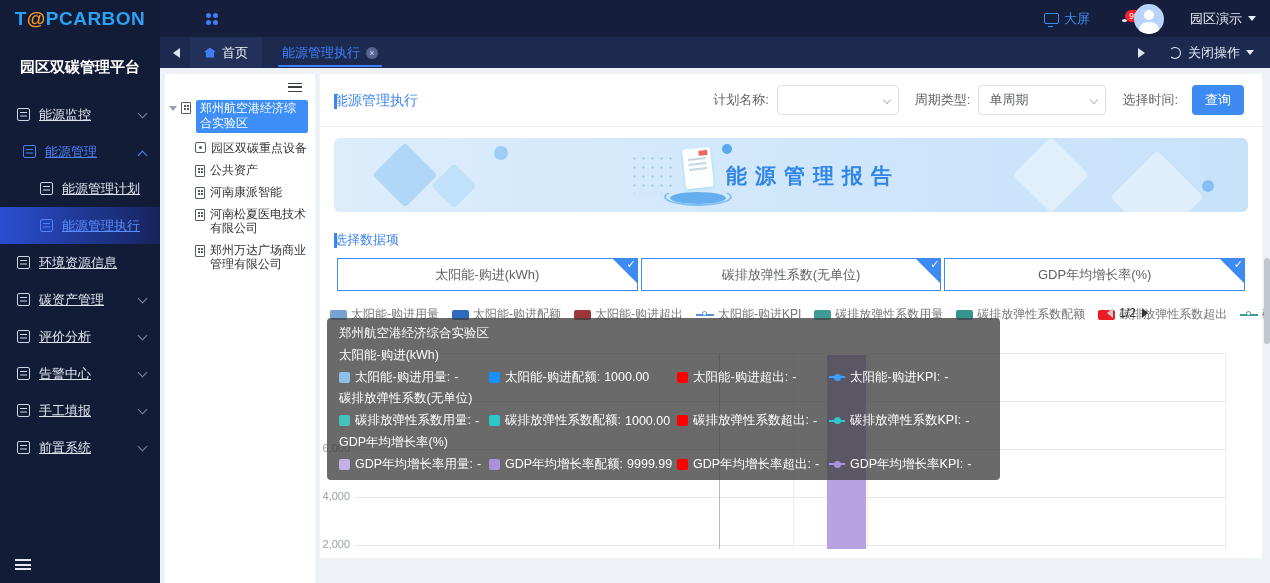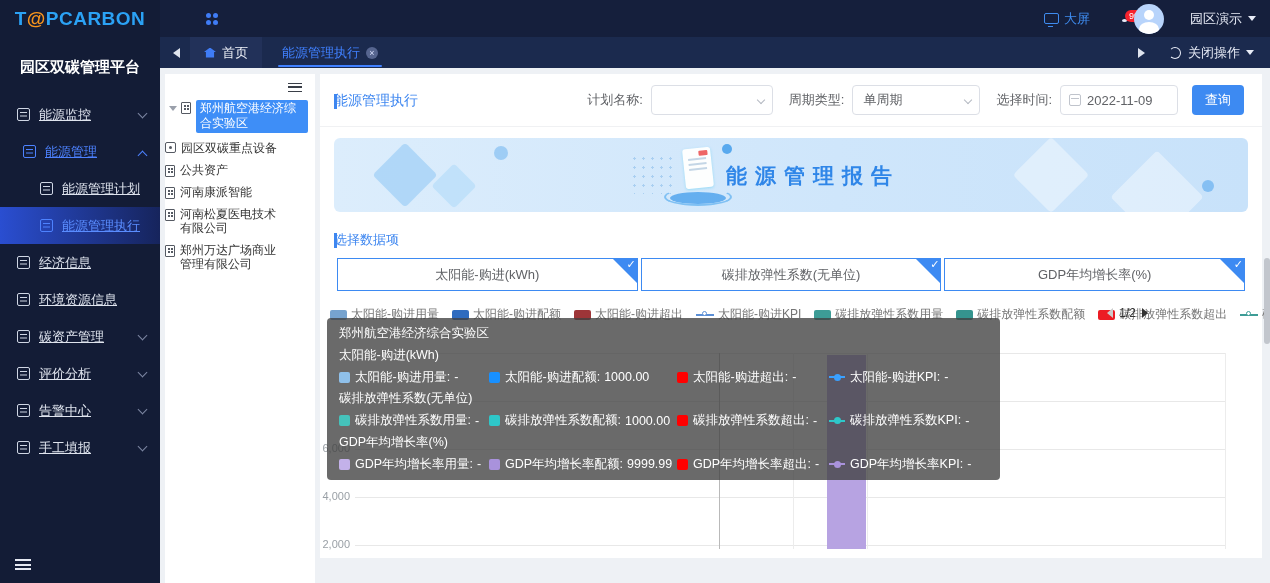--- a/index.html
+++ b/index.html
@@ -64,21 +64,21 @@
   
   .tree { position:absolute; left:5px; top:6px; width:150px; height:509px; background:#fff; font-size:12px; color:#333; }
   .tree-burger { position:absolute; right:13px; top:9px; width:14px; height:9px; border-top:1.6px solid #3a3f48; border-bottom:1.6px solid #3a3f48; cursor:pointer; }
   .tree-burger::before { content:""; position:absolute; left:0; top:2.2px; width:14px; height:1.6px; background:#3a3f48; }
   .tree-body { position:absolute; left:0; top:26px; width:150px; }
   .t-root { display:flex; padding-left:4px; cursor:pointer; }
   .caret { width:0; height:0; border-left:4px solid transparent; border-right:4px solid transparent; border-top:5px solid #9aa0ab; margin:6px 4px 0 0; }
   .b-icon { width:10px; height:12px; border:1.3px solid #555a63; border-radius:1px; margin:2px 5px 0 0; flex:none; position:relative; }
   .b-icon::before { content:""; position:absolute; left:1.5px; top:1.5px; width:2px; height:2px; background:#555a63; box-shadow:3px 0 0 #555a63,0 3px 0 #555a63,3px 3px 0 #555a63; }
   .root-chip { background:#3e8ef7; color:#fff; border-radius:2px; padding:1px 4px 2px; width:112px; line-height:15px; }
-  .t-child { display:flex; margin-top:8px; cursor:pointer; }
+  .t-child { display:flex; padding-left:30px; margin-top:8px; cursor:pointer; }
   .t-child .lbl { width:102px; line-height:14px; }
   .scan-icon { width:11px; height:11px; border:1.3px solid #555a63; border-radius:2px; margin:1px 5px 0 0; flex:none; position:relative; }
   .scan-icon::before { content:""; position:absolute; left:3px; top:3px; width:3px; height:3px; border-radius:50%; background:#555a63; }
 
   
   .card { position:absolute; left:160px; top:6px; width:942px; height:484px; background:#fff; }
   .sec-title { display:flex; align-items:center; color:#3d86f0; font-size:14px; }
   .sec-title .bar { width:3px; height:15px; background:#3d86f0; margin-right:8px; }
   .hdr { position:absolute; left:14px; top:18px; }
   .filters { position:absolute; right:18px; top:11px; display:flex; align-items:center; font-size:13px; color:#606266; }
@@ -173,44 +173,45 @@
       <div class="nav-item sub">
         <span class="nv-icon"></span>
         <span>能源管理计划</span>
       </div>
       <div class="nav-item sub sel">
         <span class="nv-icon"></span>
         <span>能源管理执行</span>
       </div>
       <div class="nav-item">
         <span class="nv-icon"></span>
-        <span>经济信息</span>
-      </div>
-      <div class="nav-item">
-        <span class="nv-icon"></span>
         <span>环境资源信息</span>
       </div>
       <div class="nav-item">
         <span class="nv-icon"></span>
         <span>碳资产管理</span>
         <span class="nv-chev"></span>
       </div>
       <div class="nav-item">
         <span class="nv-icon"></span>
         <span>评价分析</span>
         <span class="nv-chev"></span>
       </div>
       <div class="nav-item">
         <span class="nv-icon"></span>
         <span>告警中心</span>
         <span class="nv-chev"></span>
       </div>
       <div class="nav-item">
         <span class="nv-icon"></span>
         <span>手工填报</span>
+        <span class="nv-chev"></span>
+      </div>
+      <div class="nav-item">
+        <span class="nv-icon"></span>
+        <span>前置系统</span>
         <span class="nv-chev"></span>
       </div>
     </nav>
     <div class="burger"></div>
   </aside>
 
   <header class="topbar">
     <div class="apps-icon">
         <i></i>
         <i></i>
@@ -295,24 +296,20 @@
         <span class="f-label">计划名称:</span>
         <div class="select">
           <span class="sel-chev"></span>
         </div>
         <span class="f-label">周期类型:</span>
         <div class="select w2">
           <span>单周期</span>
           <span class="sel-chev"></span>
         </div>
         <span class="f-label">选择时间:</span>
-        <div class="datebox">
-          <span class="cal"></span>
-          <span>2022-11-09</span>
-        </div>
         <button class="btn-query">查询</button>
       </div>
 
       <div class="divider"></div>
 
       <div class="banner">
         <div class="cube" style="left:48px; top:14px; width:46px; height:46px;"></div>
         <div class="cube c2" style="left:104px; top:32px; width:32px; height:32px;"></div>
         <div class="bdot" style="left:160px; top:8px; width:14px; height:14px; opacity:.45;"></div>
         <div class="bdots"></div>

